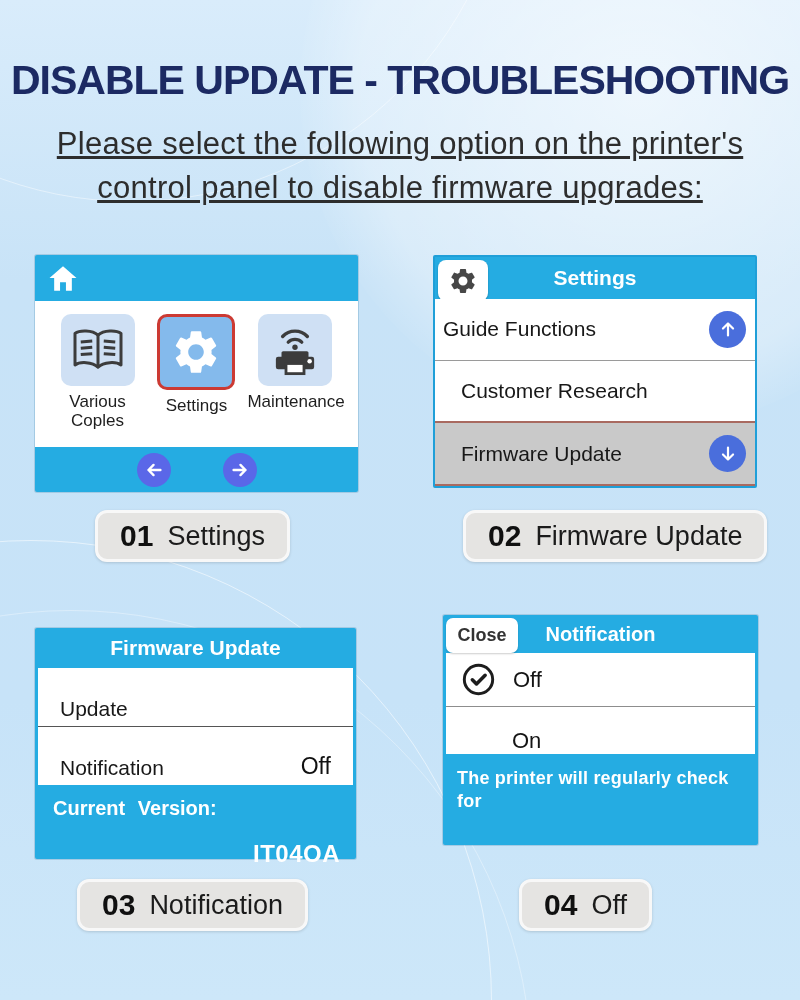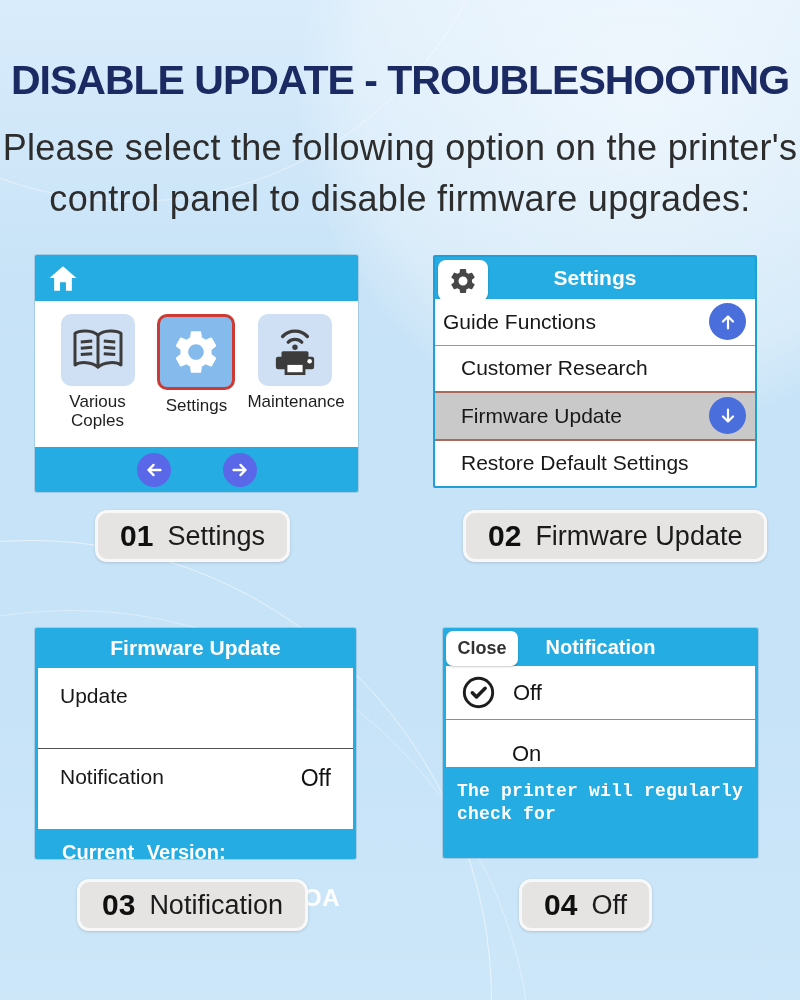--- a/index.html
+++ b/index.html
@@ -22,21 +22,21 @@
   .ring1{width:920px;height:920px;left:-430px;top:540px;}
   .ring2{width:920px;height:920px;left:-390px;top:610px;border-color:rgba(255,255,255,0.35);}
   .ring3{width:760px;height:760px;left:-250px;top:-560px;border-color:rgba(255,255,255,0.45);}
 
   .title{
     position:absolute;top:57px;left:0;width:100%;text-align:center;
     font-size:41px;font-weight:bold;color:#1c2a63;letter-spacing:-1px;
   }
   .subtitle{
     position:absolute;top:122px;left:0;width:100%;text-align:center;
-    font-size:36px;color:#2d2d2d;line-height:1.42;letter-spacing:0.3px;
+    font-size:31px;color:#2d2d2d;line-height:1.42;letter-spacing:0.3px;text-decoration:underline;
   }
 
   .panel{position:absolute;background:#25ace2;border-radius:2px;box-shadow:0 0 0 1px rgba(0,90,140,0.18);}
 
   
   .panel-home{left:35px;top:255px;width:323px;height:237px;}
   .ph-header{height:46px;display:flex;align-items:center;padding-left:13px;}
   .ph-body{height:146px;background:#ffffff;display:flex;justify-content:space-between;padding:13px 16px 0;box-sizing:border-box;}
   .tile-col{width:32%;display:flex;flex-direction:column;align-items:center;}
   .tile{width:74px;height:72px;border-radius:10px;display:flex;align-items:center;justify-content:center;cursor:pointer;}
@@ -55,36 +55,36 @@
   .ps-row{flex:1;display:flex;align-items:center;padding:0 10px 0 26px;font-size:21px;color:#181818;position:relative;border-top:1px solid #9a9a9a;cursor:pointer;background:#fff;}
   .ps-row:first-child{border-top:none;padding-left:8px;}
   .ps-row.highlighted{background:#c9c9c9;border-top:2px solid #a96a60;border-bottom:2px solid #a96a60;}
   .ps-row.highlighted + .ps-row{border-top:none;}
   .menu-arrow{position:absolute;right:9px;width:37px;height:37px;border-radius:50%;background:#4a6edc;display:flex;align-items:center;justify-content:center;}
 
   
   .panel-firmware{left:35px;top:628px;width:321px;height:231px;}
   .pf-header{height:40px;display:flex;align-items:center;justify-content:center;color:#fff;font-weight:bold;font-size:21px;}
   .pf-white{margin:0 3px;background:#fff;}
-  .pf-row{height:48px;display:flex;align-items:flex-start;justify-content:space-between;padding:16px 22px;font-size:21px;color:#181818;cursor:pointer;}
+  .pf-row{height:48px;display:flex;align-items:flex-end;justify-content:space-between;padding:5px 22px;font-size:21px;color:#181818;cursor:pointer;}
   .pf-row + .pf-row{border-top:1px solid #555;}
   .pf-value{font-size:23px;color:#111;}
-  .pf-footer{position:relative;height:93px;color:#fff;margin-left:9px;}
+  .pf-footer{position:relative;height:93px;color:#fff;}
   .pf-version-label{position:absolute;left:18px;top:12px;font-size:20px;font-weight:bold;word-spacing:7px;}
   .pf-version-value{position:absolute;right:16px;bottom:10px;font-size:24px;font-weight:bold;letter-spacing:0.5px;}
 
   
-  .panel-notif{left:443px;top:628px;width:315px;height:230px;}
+  .panel-notif{left:443px;top:615px;width:315px;height:230px;}
   .pn-header{height:38px;position:relative;display:flex;align-items:center;justify-content:center;}
   .close-btn{position:absolute;left:3px;top:3px;width:72px;height:35px;background:#fff;border:none;border-radius:7px;font-family:"Liberation Sans",sans-serif;font-size:18px;font-weight:bold;color:#333;display:flex;align-items:center;justify-content:center;cursor:pointer;box-shadow:0 1px 2px rgba(0,0,0,0.2);}
   .pn-title{color:#fff;font-weight:bold;font-size:20px;}
   .pn-white{margin:0 3px;background:#fff;}
   .pn-row1{height:53px;display:flex;align-items:center;gap:16px;padding-left:14px;font-size:22px;color:#151515;cursor:pointer;}
   .pn-row2{height:47px;display:flex;align-items:flex-end;padding-left:66px;font-size:22px;color:#151515;border-top:1px solid #8d8d8d;cursor:pointer;}
-  .pn-footer{padding:13px 14px 0;color:#fff;font-weight:bold;font-size:18px;line-height:1.28;letter-spacing:0.2px;font-family:Liberation Mono, monospace;}
+  .pn-footer{padding:13px 14px 0;color:#fff;font-weight:bold;font-size:18px;line-height:1.28;letter-spacing:0.2px;}
 
   
   .step{
     position:absolute;display:flex;align-items:center;gap:14px;
     background:#e5e4e2;border:3px solid #f8f8f8;border-radius:12px;
     padding:6px 22px;box-shadow:0 1px 3px rgba(0,0,0,0.15);
   }
   .step-num{font-size:30px;font-weight:bold;color:#101010;}
   .step-label{font-size:27px;color:#1b1b1b;}
   .step1{left:95px;top:510px;align-items:center;}
@@ -191,23 +191,20 @@
         <span>Customer Research</span>
       </div>
       <div class="ps-row highlighted">
         <span>Firmware Update</span>
         <span class="menu-arrow">
           <svg viewBox="0 0 24 24" width="22" height="22" fill="none" stroke="#ffffff" stroke-width="2.4" stroke-linecap="round" stroke-linejoin="round">
             <path d="M12 5 V18 M6.5 12.5 L12 18 l5.5 -5.5"></path>
           </svg>
         </span>
       </div>
-      <div class="ps-row">
-        <span>Restore Default Settings</span>
-      </div>
     </div>
   </section>
 
   <section class="panel panel-firmware">
     <div class="pf-header">Firmware Update</div>
     <div class="pf-white">
       <div class="pf-row">
         <span>Update</span>
       </div>
       <div class="pf-row">

